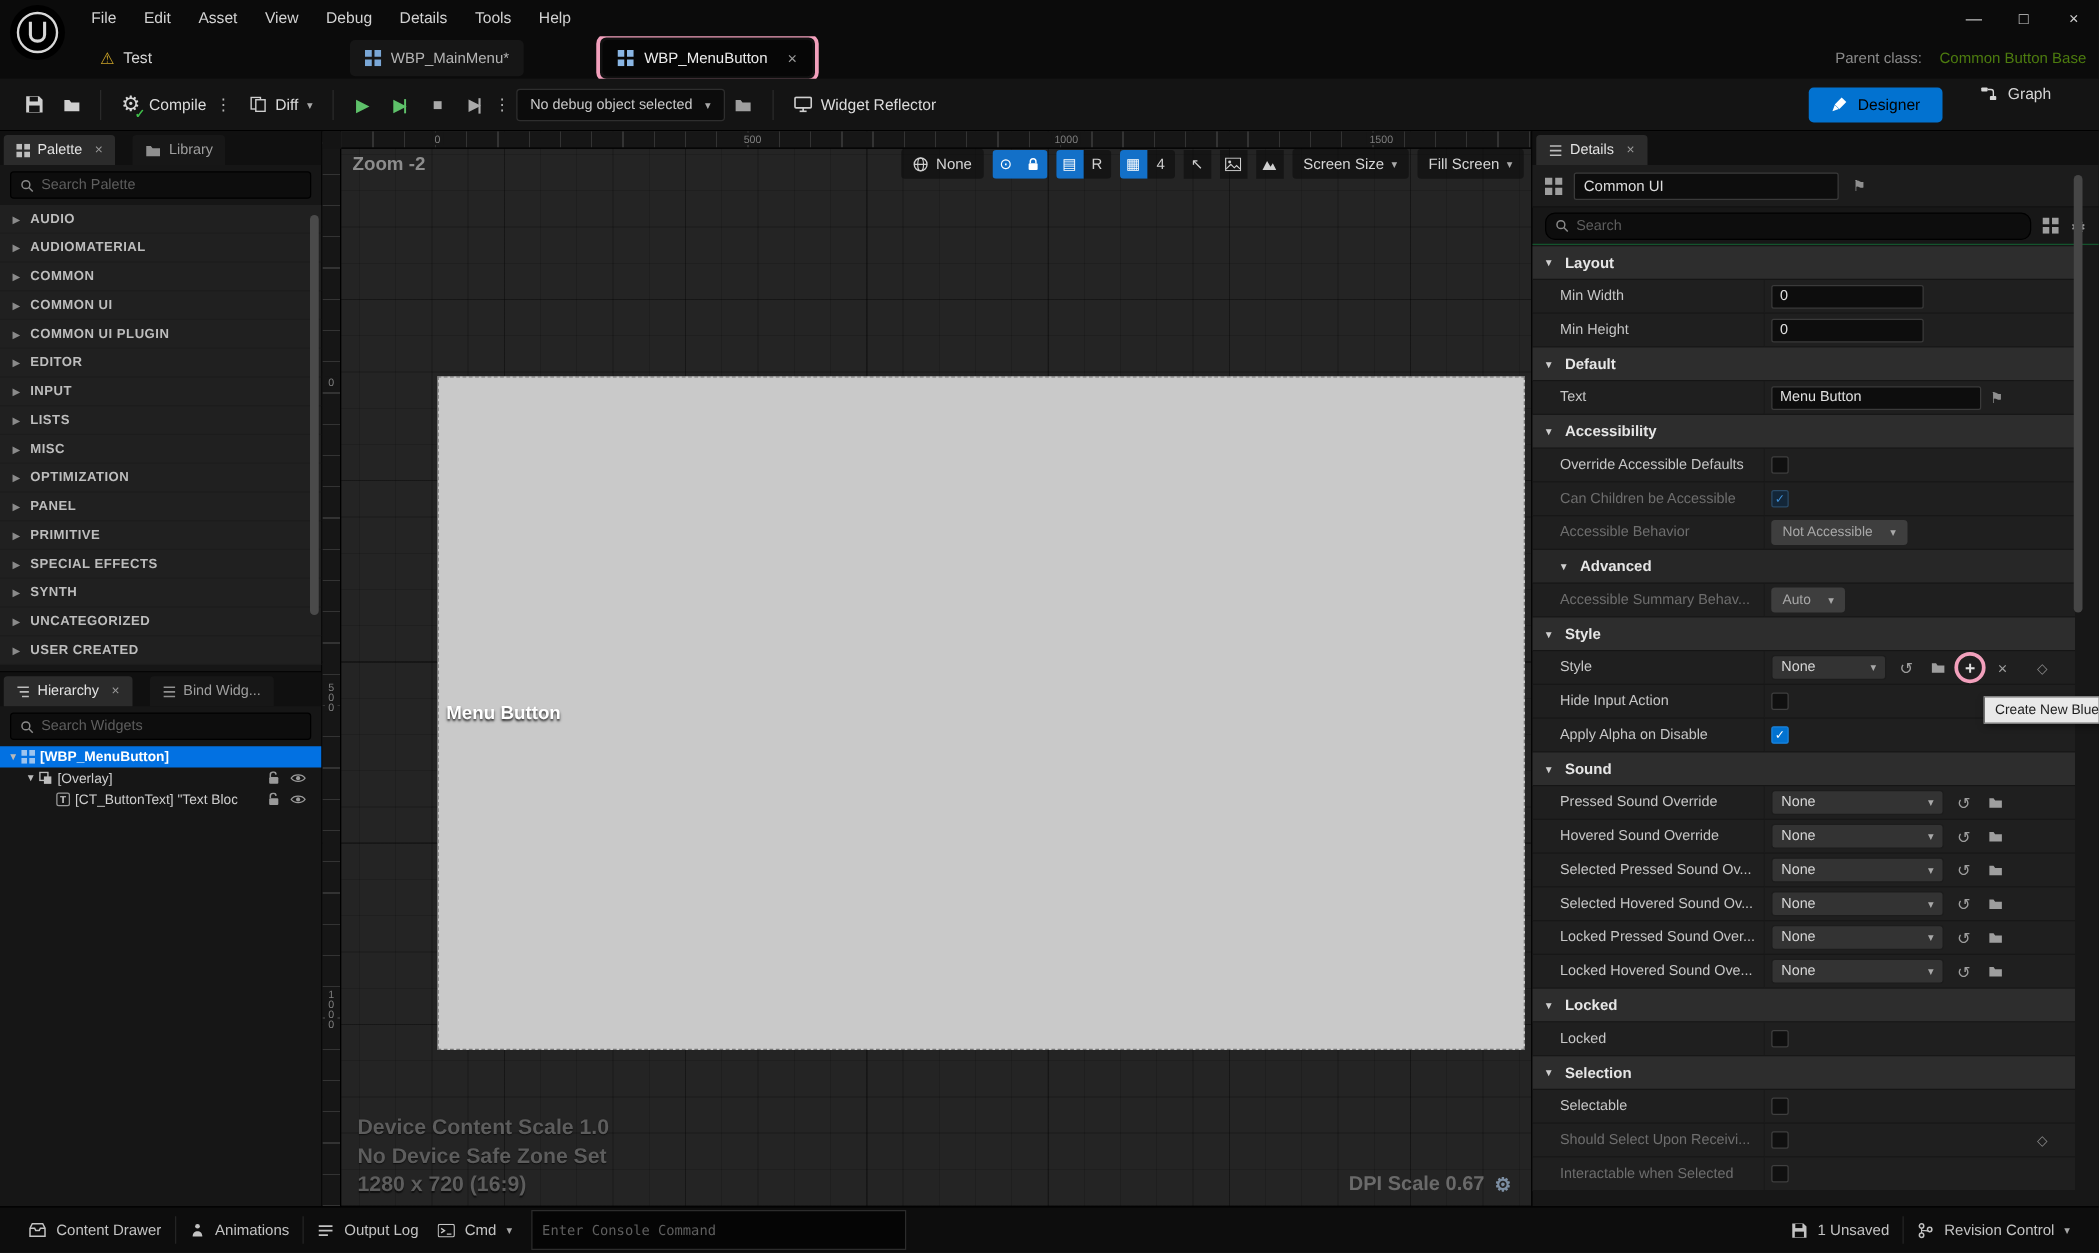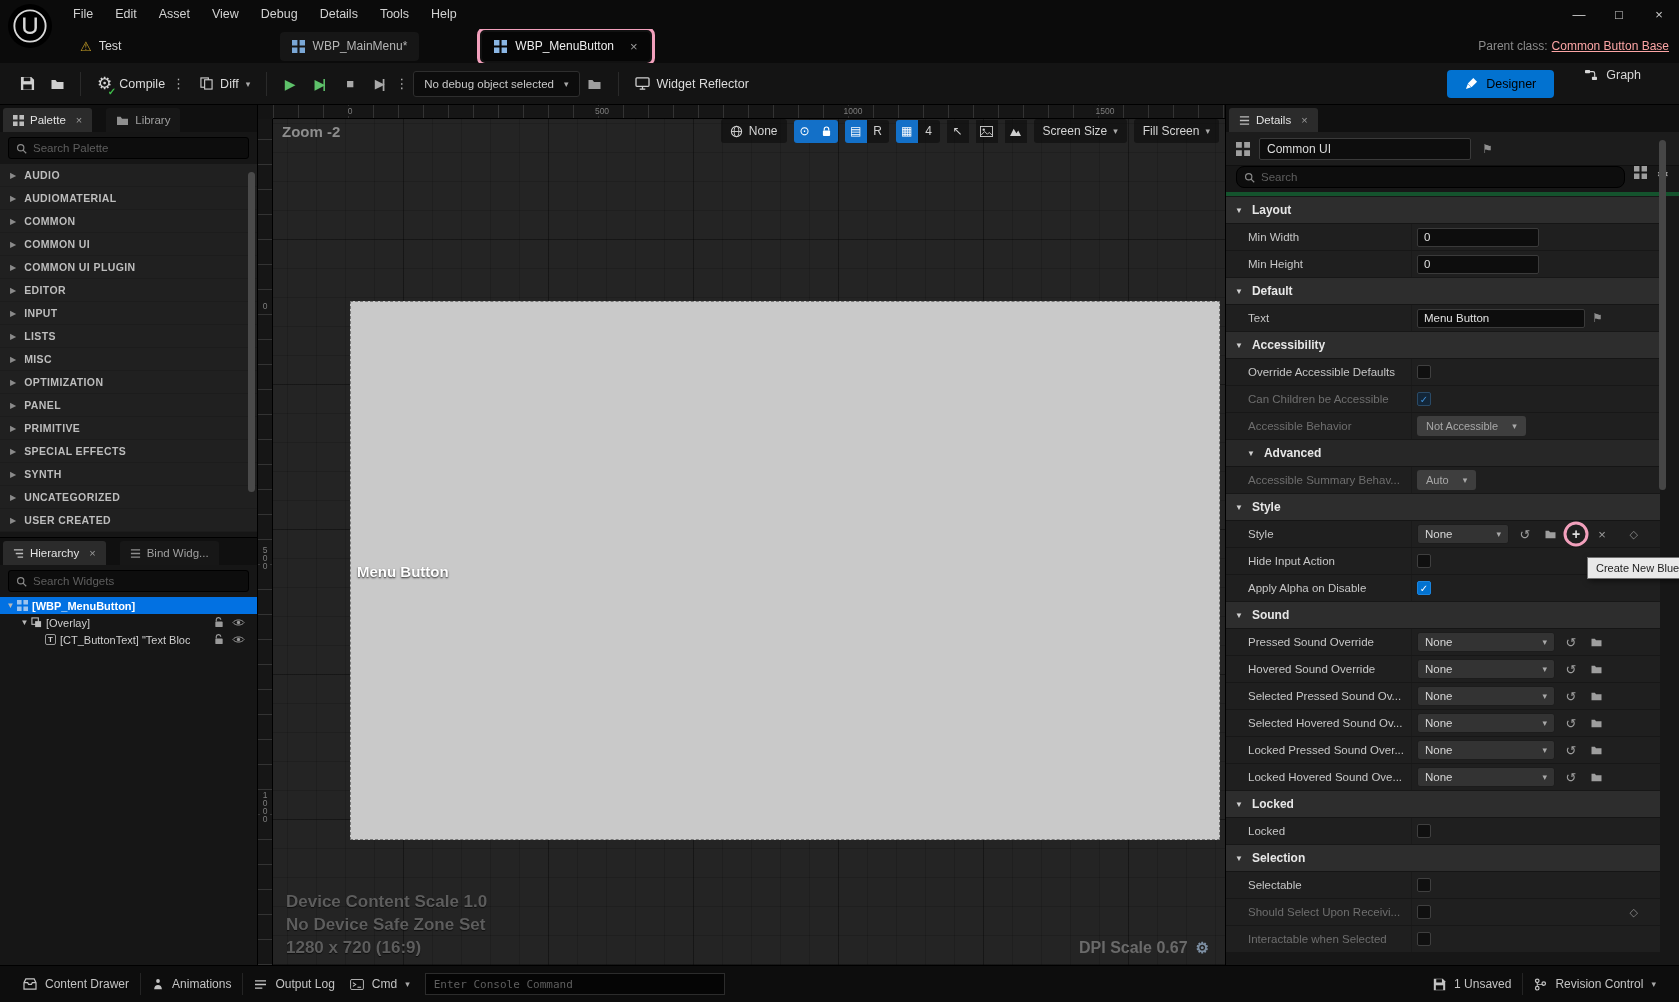--- a/index.html
+++ b/index.html
@@ -22,21 +22,21 @@
 
 .tabrow{position:absolute;left:0;top:29px;width:100%;height:34px;background:var(--chrome);display:flex;align-items:center;}
 .asset-test{display:flex;align-items:center;gap:7px;margin-left:80px;color:#d5d5d5;font-size:12.5px;}
 .warning-icon{color:#c9a227;font-size:13px;}
 .doc-tabs{display:flex;align-items:center;margin-left:158px;height:100%;}
 .doc-tab{display:flex;align-items:center;gap:8px;height:29px;padding:0 12px;color:#b5b5b5;background:#161616;border-radius:4px;}
 .doc-tab.active{background:#060606;color:#ededed;}
 .tab-close{color:#9a9a9a;margin-left:8px;font-size:13px;}
 .hl-ring{border:3px solid var(--pink);border-radius:8px;background:#111;padding:2px;margin-left:58px;}
 .parent-class{position:absolute;right:10px;top:50%;transform:translateY(-50%);color:#8b8b8b;font-size:12px;}
-.parent-class .pc-val{color:#fca5a5;text-decoration:underline;margin-left:4px;}
+.parent-class .pc-val{color:#4d7c0f;margin-left:14px;}
 
 
 .toolbar{position:absolute;left:0;top:63px;width:100%;height:42px;background:#141414;border-bottom:1px solid #000;display:flex;align-items:center;padding:0 12px;}
 .tb-icon-btn{display:flex;align-items:center;justify-content:center;width:30px;height:28px;color:#cfcfcf;}
 .tb-sep{width:1px;height:24px;background:#2a2a2a;margin:0 8px;}
 .tb-btn{display:flex;align-items:center;gap:7px;padding:0 8px;height:28px;color:#dcdcdc;font-size:12.5px;}
 .kebab{color:#b5b5b5;font-size:13px;width:12px;text-align:center;}
 .caret-dn{color:#a9a9a9;font-size:9px;}
 .compile-wrap{position:relative;display:flex;}
 .compile-gear{font-size:17px;color:#d6d6d6;}
@@ -96,21 +96,21 @@
 .design-area{position:absolute;left:92px;top:196px;width:870px;height:539px;background:var(--canvasgray);border:1px dashed #777;z-index:2;}
 .widget-text{position:absolute;left:6px;top:50%;transform:translateY(-50%);color:#fff;font-weight:bold;font-size:15px;text-shadow:0 1px 2px rgba(0,0,0,.85);}
 .overlay-info{position:absolute;left:28px;bottom:6px;z-index:4;color:#5d5d5d;font-size:17px;font-weight:bold;line-height:23px;text-shadow:0 1px 1px rgba(0,0,0,.6);}
 .dpi-label{position:absolute;right:16px;bottom:8px;z-index:4;color:#6a6a6a;font-size:16px;font-weight:bold;display:flex;align-items:center;gap:8px;}
 .dpi-gear{color:#7d8fa3;font-size:15px;}
 
 
 .details-panel{position:absolute;left:1225px;top:105px;width:454px;height:860px;background:var(--panel);border-left:1px solid #000;}
 .obj-row{display:flex;align-items:center;gap:9px;height:34px;padding:0 10px;background:#1c1c1c;border-bottom:1px solid #101010;}
 .obj-input{width:212px;height:22px;background:var(--inputbg);border:1px solid var(--inputbr);border-radius:2px;color:#dcdcdc;font-size:12px;padding:0 7px;font-family:inherit;outline:0;}
-.det-search-row{display:flex;gap:9px;height:30px;padding:0 10px;border-bottom:4px solid #14532d;}
+.det-search-row{display:flex;align-items:center;gap:9px;height:30px;padding:0 10px;border-bottom:1px solid #14532d;}
 .det-search-row .searchbox{flex:1;margin:0;border-radius:8px;}
 .det-ic{color:#9e9e9e;display:flex;}
 .d-rows{position:absolute;top:92px;left:0;width:434px;}
 .d-section{display:flex;align-items:center;gap:9px;height:27px;background:#2d2d2d;border-bottom:1px solid #151515;padding-left:9px;font-weight:bold;color:#e6e6e6;font-size:12px;}
 .d-section .sec-caret{font-size:8px;color:#cfcfcf;}
 .d-section.sub{padding-left:21px;background:#272727;}
 .d-row{display:flex;align-items:center;height:27px;background:#1f1f1f;border-bottom:1px solid #171717;}
 .d-label{width:185px;padding-left:22px;font-size:11.5px;color:#c6c6c6;white-space:nowrap;overflow:hidden;flex:none;}
 .d-row.dim .d-label{color:#6e6e6e;}
 .d-value{flex:1;display:flex;align-items:center;gap:7px;height:100%;border-left:1px solid #1a1a1a;padding-left:5px;padding-right:8px;}
@@ -129,21 +129,21 @@
 .plus-glyph{color:#e0e0e0;font-size:14px;font-weight:bold;}
 .pink-ring{position:absolute;left:50%;top:50%;width:25px;height:25px;transform:translate(-50%,-50%);border:3px solid var(--pink);border-radius:50%;}
 .row-diamond{margin-left:auto;margin-right:14px;color:#8a8a8a;font-size:11px;}
 .ue-tooltip{position:absolute;left:361px;top:452px;z-index:20;background:#e9e9e9;color:#1c1c1c;font-size:11px;padding:4px 8px;border:1px solid #707070;white-space:nowrap;box-shadow:2px 2px 6px rgba(0,0,0,.55);}
 .det-scroll{position:absolute;right:13px;top:35px;width:7px;height:350px;background:#464646;border-radius:4px;}
 
 
 .statusbar{position:absolute;left:0;bottom:0;width:100%;height:37px;background:#0d0d0d;border-top:1px solid #000;display:flex;align-items:center;padding:0 12px;}
 .sb-item{display:flex;align-items:center;gap:8px;color:#c3c3c3;font-size:12px;padding:0 11px;height:37px;text-align:right;}
 .sb-sep{width:1px;height:22px;background:#242424;}
-.console-input{width:300px;height:22px;background:#050505;border:1px solid #2c2c2c;color:#cfcfcf;font-family:"DejaVu Sans Mono",monospace;font-size:11px;padding:0 8px;outline:0;margin-left:4px;}
+.console-input{width:300px;height:32px;background:#050505;border:1px solid #2c2c2c;color:#cfcfcf;font-family:"DejaVu Sans Mono",monospace;font-size:11px;padding:0 8px;outline:0;margin-left:4px;}
 .console-input::placeholder{color:#5f5f5f;}
 .sb-right{margin-left:auto;display:flex;align-items:center;}
 </style>
 </head>
 <body>
 
 <header class="titlebar">
   <div class="ue-logo">
     <svg width="36" height="36" viewBox="0 0 38 38">
         <circle cx="19" cy="19" r="16.5" fill="none" stroke="#d8d8d8" stroke-width="2"></circle>

